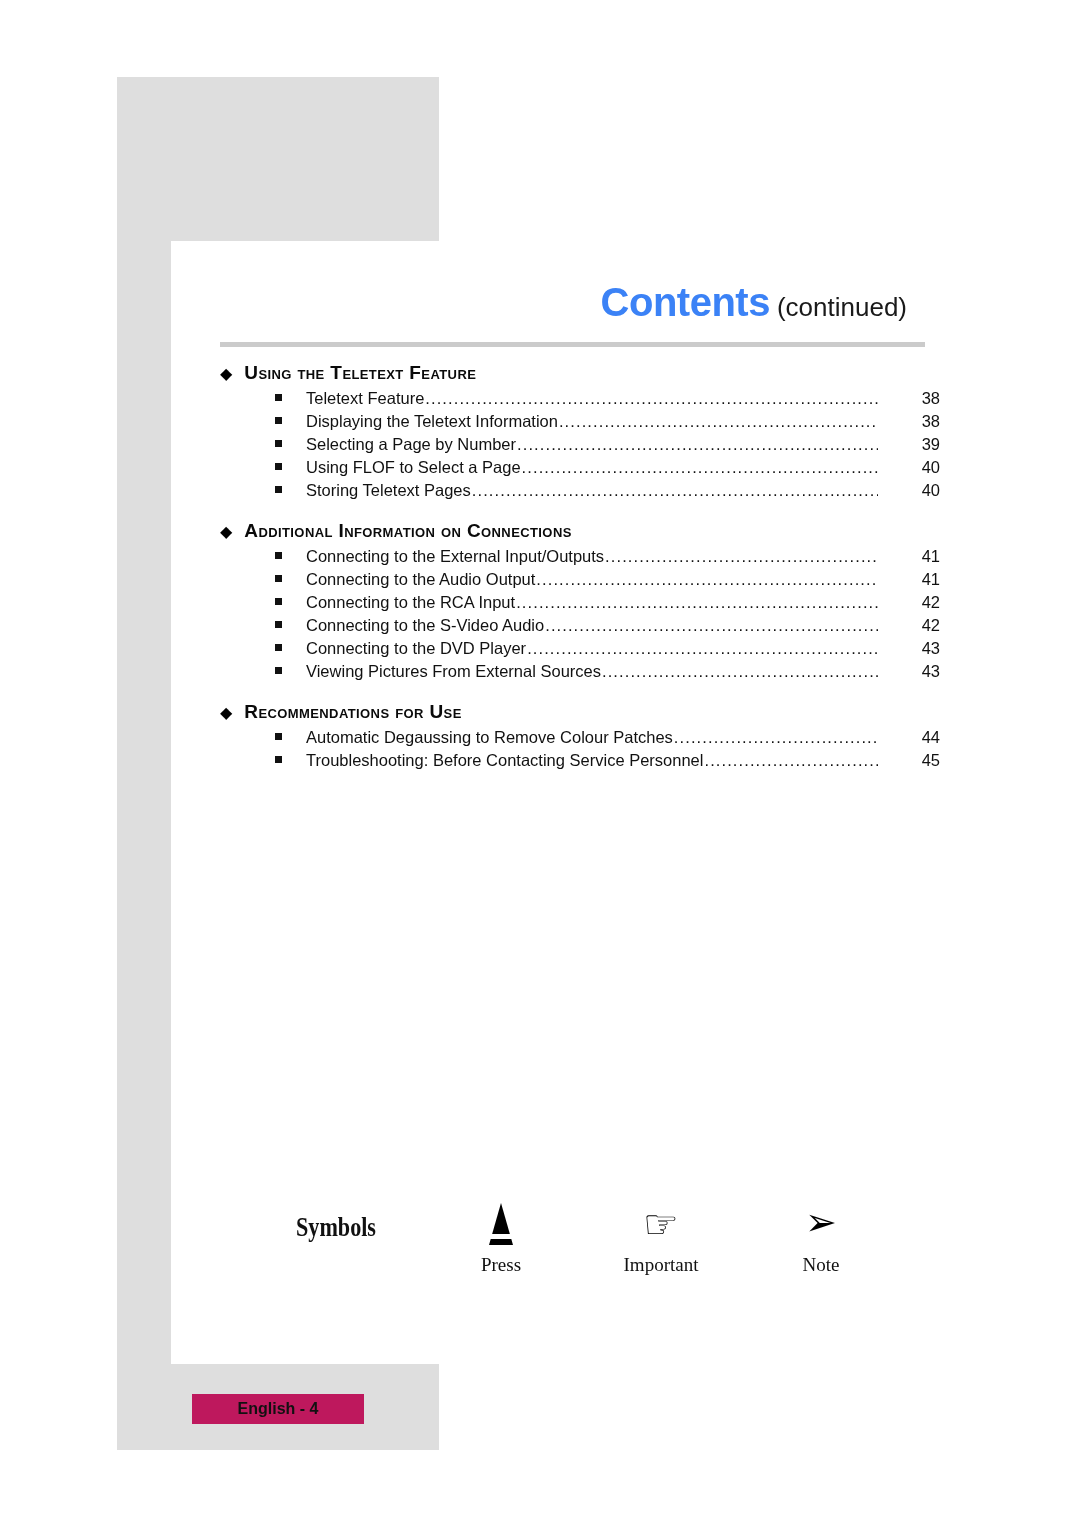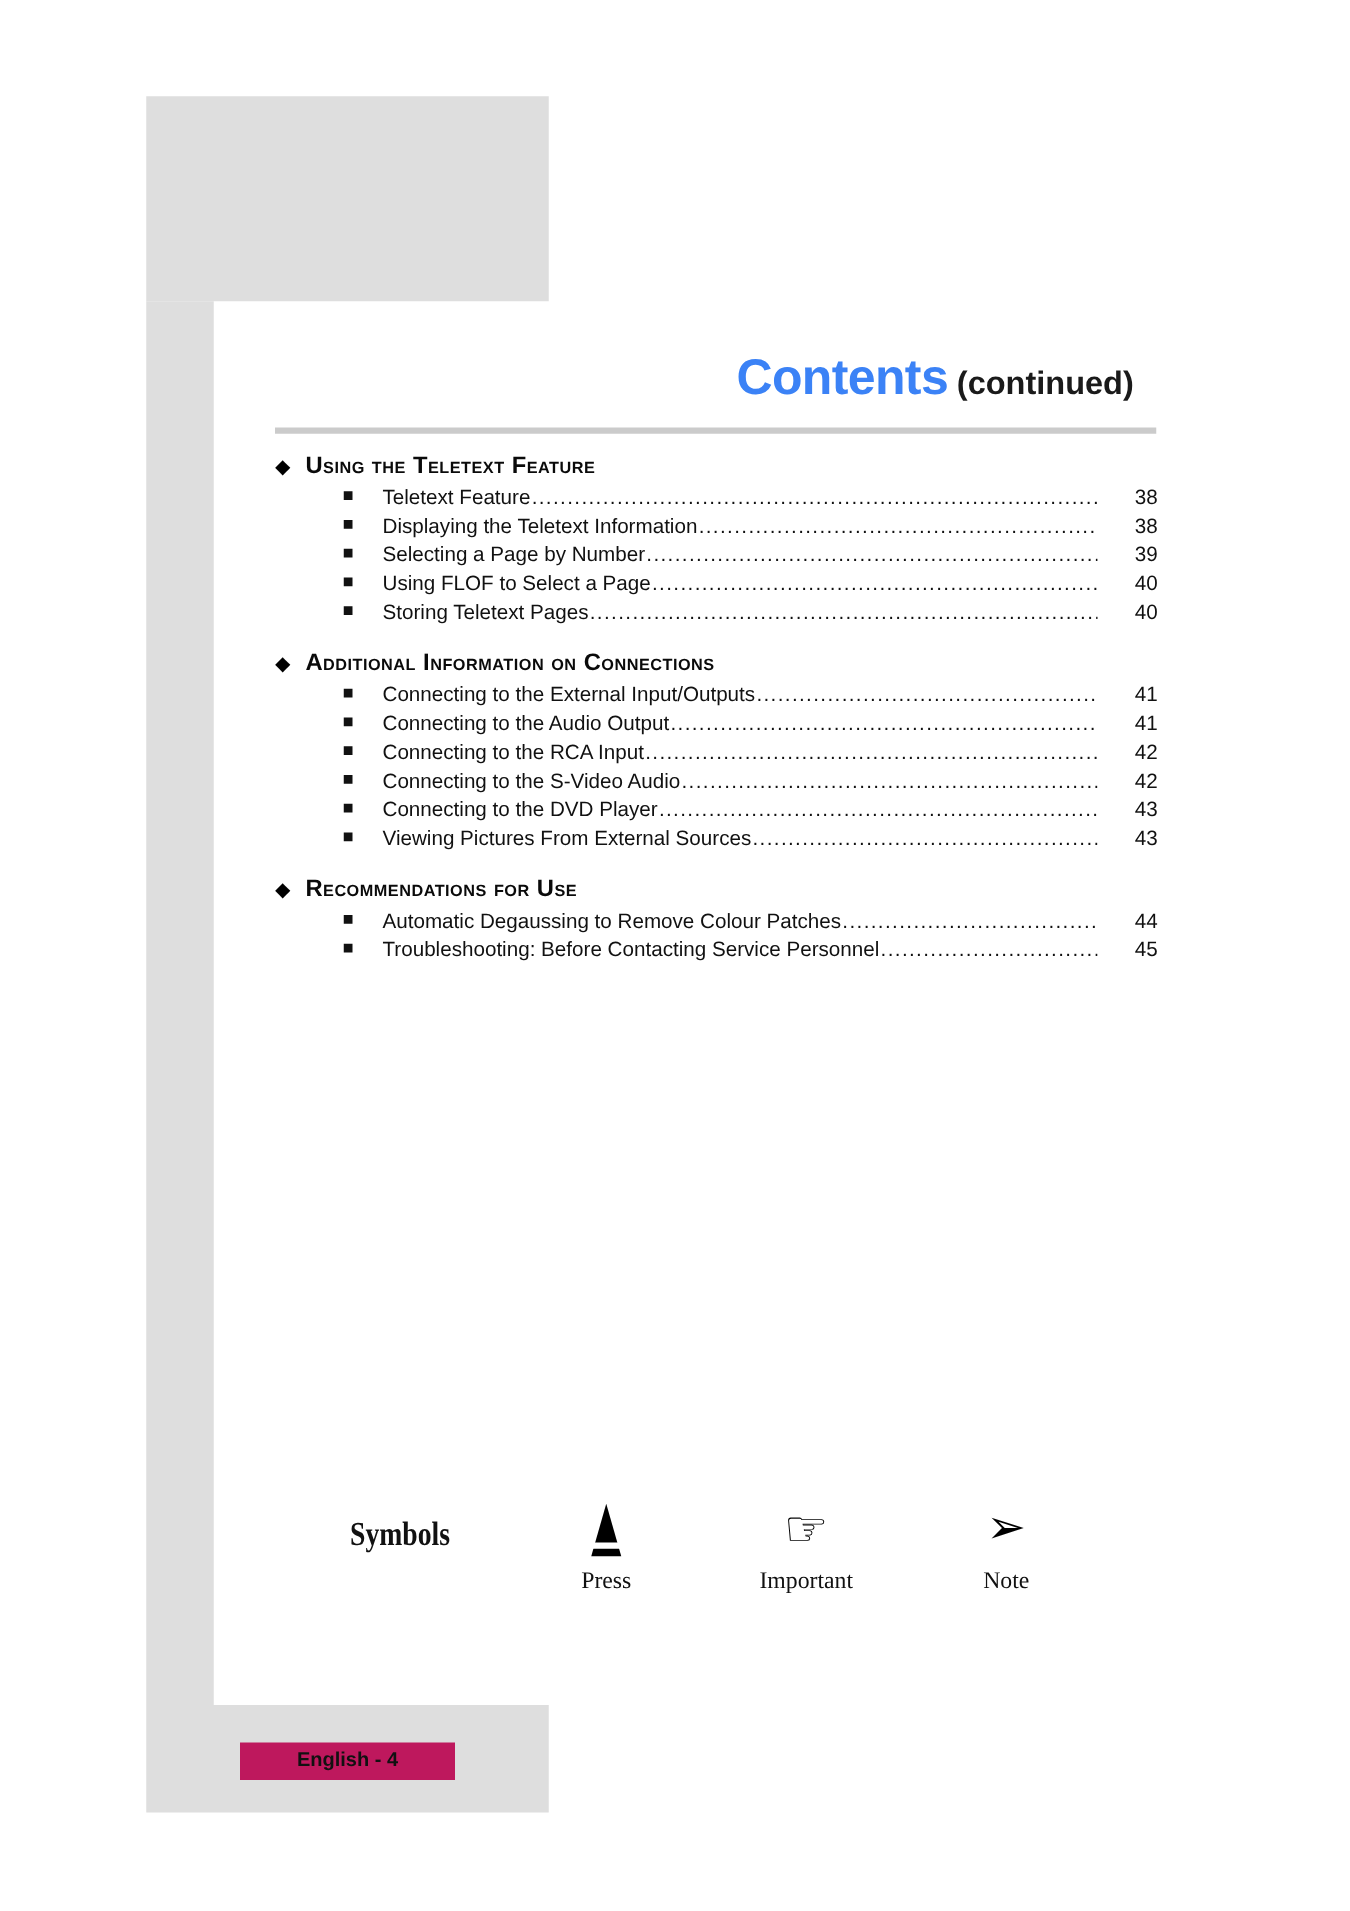--- a/index.html
+++ b/index.html
@@ -55,21 +55,21 @@
     padding-right: 18px;
   }
   .header-title {
     font-size: 40px;
     font-weight: bold;
     color: #3b82f6;
     letter-spacing: -0.5px;
   }
   .header-subtitle {
     font-size: 26px;
-    font-weight: bold;
+    font-weight: normal;
     color: #1a1a1a;
     margin-left: 7px;
     text-align: right;
   }
   .header-rule {
     margin-top: 20px;
     width: 705px;
     height: 5px;
     background: #cbcbcb;
   }
@@ -129,30 +129,30 @@
     overflow: hidden;
     white-space: nowrap;
     color: #111;
     font-size: 16.5px;
     letter-spacing: 1.1px;
     margin-left: 1px;
     margin-right: 8px;
   }
   .toc-page {
     flex: 0 0 46px;
-    text-align: center;
+    text-align: right;
     font-size: 16.5px;
     color: #111;
     padding-left: 8px;
   }
 
   
   .symbols {
     position: absolute;
-    left: 280px;
+    left: 296px;
     top: 1200px;
     width: 600px;
     height: 95px;
   }
   .symbols-label {
     position: absolute;
     left: 0;
     top: 12px;
     font-family: "Liberation Serif", serif;
     font-weight: bold;

